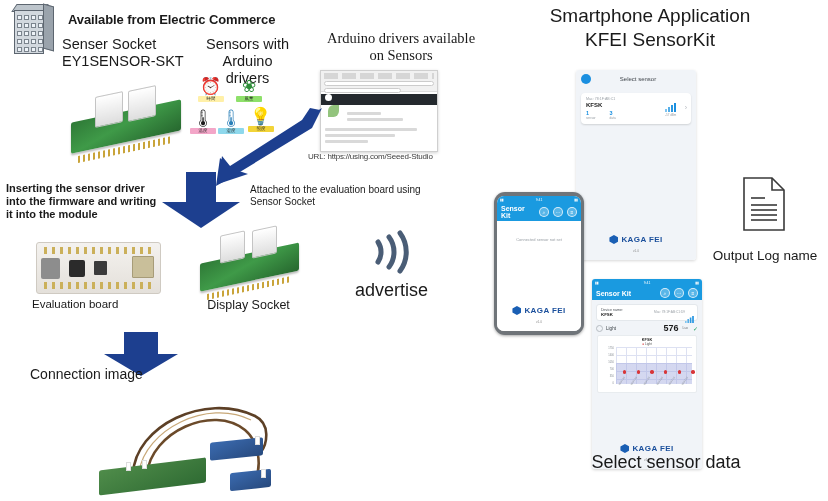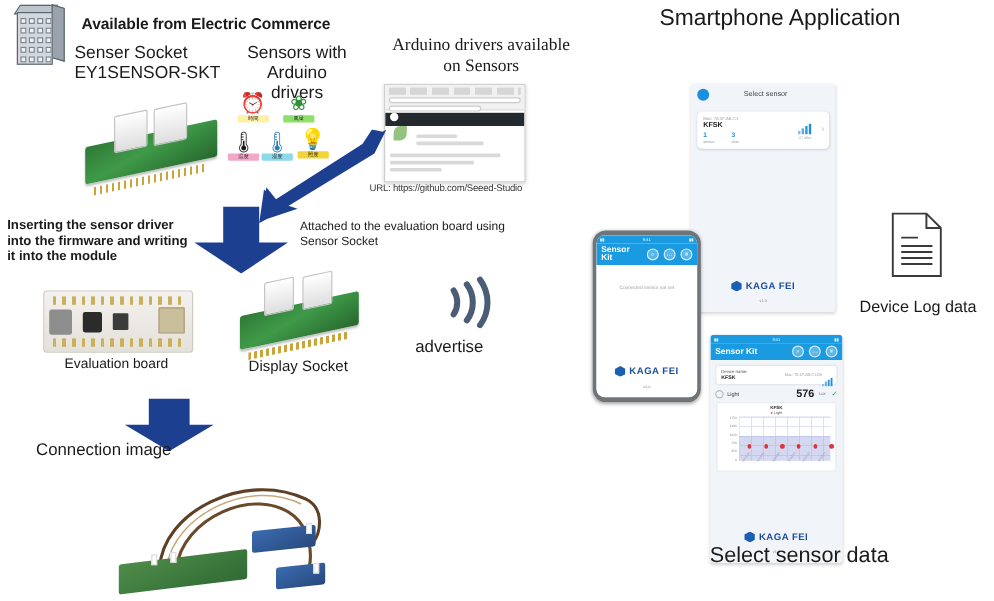--- a/index.html
+++ b/index.html
@@ -34,26 +34,26 @@
   #github-url  { left:308px; top:152px; font-size:8px; color:#3a3a3a; letter-spacing:-0.2px; }
 
   #arrow-diag  { left:196px; top:108px; width:128px; height:78px; }
   #arrow-down1 { left:158px; top:172px; width:86px; height:56px; }
   #arrow-down2 { left:100px; top:332px; width:82px; height:44px; }
 
   #lbl-insert  { left:6px; top:182px; width:160px; font-size:11px;font-weight:bold; }
   #lbl-attach  { left:250px; top:184px; width:185px; font-size:10px; }
 
   #eval-img    { left:36px; top:242px; width:125px; height:52px; }
-  #eval-cap    { left:32px; top:298px; width:130px; font-size:11.5px; text-align:center; }
+  #eval-cap    { left:32px; top:298px; width:130px; font-size:11.5px; }
   #socket2-img { left:196px; top:225px; width:108px; height:70px; }
   #socket2-cap { left:186px; top:298px; width:125px; font-size:12.5px; text-align:center; }
 
   #wifi-icon   { left:368px; top:228px; width:50px; height:48px; }
-  #advertise-cap { left:346px; top:280px; width:100px; font-size:14px; text-align:left; }
+  #advertise-cap { left:328px; top:280px; width:100px; font-size:18px; text-align:right; }
 
   #conn-cap    { left:30px; top:366px; font-size:14px; }
   #conn-img    { left:95px; top:386px; width:205px; height:112px; }
 
   
   #app-title { left:500px; top:4px; width:300px; font-size:19px; text-align:center; line-height:1.28; }
 
   #phone-a { left:576px; top:70px; width:120px; height:190px; }
   #phone-b { left:494px; top:192px; width:90px; height:143px; }
   #phone-c { left:592px; top:255px; width:110px; height:190px; }
@@ -331,21 +331,21 @@
           <div class="line s"></div>
           <div class="line m"></div>
         </div>
         <div class="line l" style="margin-top:7px;"></div>
         <div class="line m"></div>
         <div class="line s"></div>
       </div>
     </div>
   </div>
 
-  <div class="abs txt" id="github-url">URL: https://github.com/Seeed-Studio</div>
+  <div class="abs txt" id="github-url">URL: https://using.com/Seeed-Studio</div>
 
   <div class="abs" id="arrow-diag">
     <svg width="128" height="78" viewBox="0 0 128 78">
       <polygon class="arrow-navy" points="124,2 112,16 40,62 52,66 22,76 26,48 34,58 106,12 114,0"></polygon>
       <polygon class="arrow-navy" points="126,0 116,20 34,70 20,78 24,50 36,60 110,10"></polygon>
     </svg>
   </div>
 
   <div class="abs" id="arrow-down1">
     <svg width="86" height="56" viewBox="0 0 86 56">
@@ -408,20 +408,21 @@
       <div class="bmod m2"></div>
       <div style="position:absolute;left:15%;bottom:24%;width:5px;height:9px;background:#fff;border:1px solid #ddd;"></div>
       <div style="position:absolute;left:23%;bottom:26%;width:5px;height:9px;background:#fff;border:1px solid #ddd;"></div>
       <div style="position:absolute;left:78%;top:45%;width:5px;height:9px;background:#fff;border:1px solid #ddd;"></div>
       <div style="position:absolute;left:81%;top:74%;width:5px;height:9px;background:#fff;border:1px solid #ddd;"></div>
     </div>
   </div>
 
   <div class="abs txt" id="app-title">
     <div>Smartphone Application</div>
+    <div>KFEI SensorKit</div>
   </div>
 
   <div class="abs" id="phone-a">
     <div class="phone-screen" style="border-radius:3px;box-shadow:0 1px 3px rgba(0,0,0,.16);">
       <div class="pa-head">
         <div class="dot"></div>
         <div class="t">Select sensor</div>
       </div>
       <div class="pa-bg">
         <div class="pa-card">
@@ -572,17 +573,17 @@
       <path d="M30 2 V14 H42" fill="none" stroke="#3a3a3a" stroke-width="1.6"></path>
       <g stroke="#3a3a3a" stroke-width="1.6">
         <line x1="9" y1="22" x2="23" y2="22"></line>
         <line x1="9" y1="29" x2="35" y2="29"></line>
         <line x1="9" y1="34" x2="35" y2="34"></line>
         <line x1="9" y1="39" x2="35" y2="39"></line>
         <line x1="9" y1="44" x2="35" y2="44"></line>
       </g>
     </svg>
   </div>
-  <div class="abs txt" id="doc-cap">Device Log data</div>
+  <div class="abs txt" id="doc-cap">Output Log name</div>
 
   <div class="abs txt" id="display-cap">Select sensor data</div>
 
 </div>
 
 </body></html>

